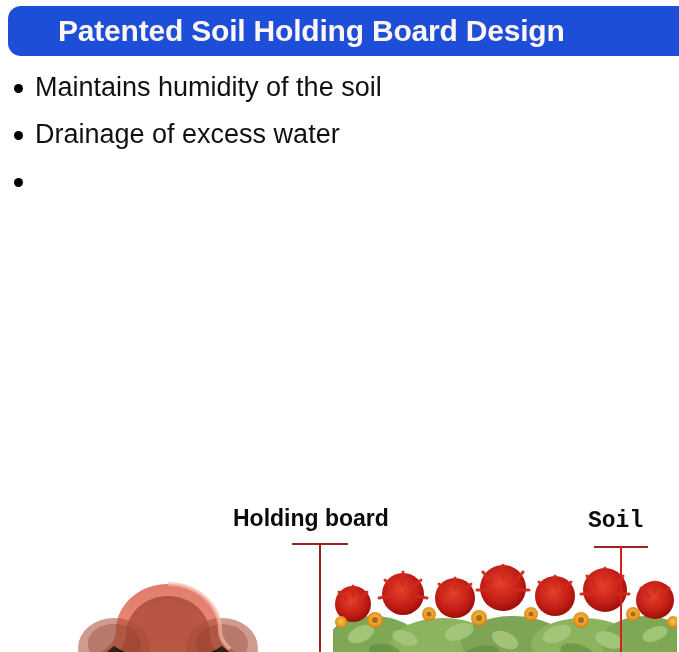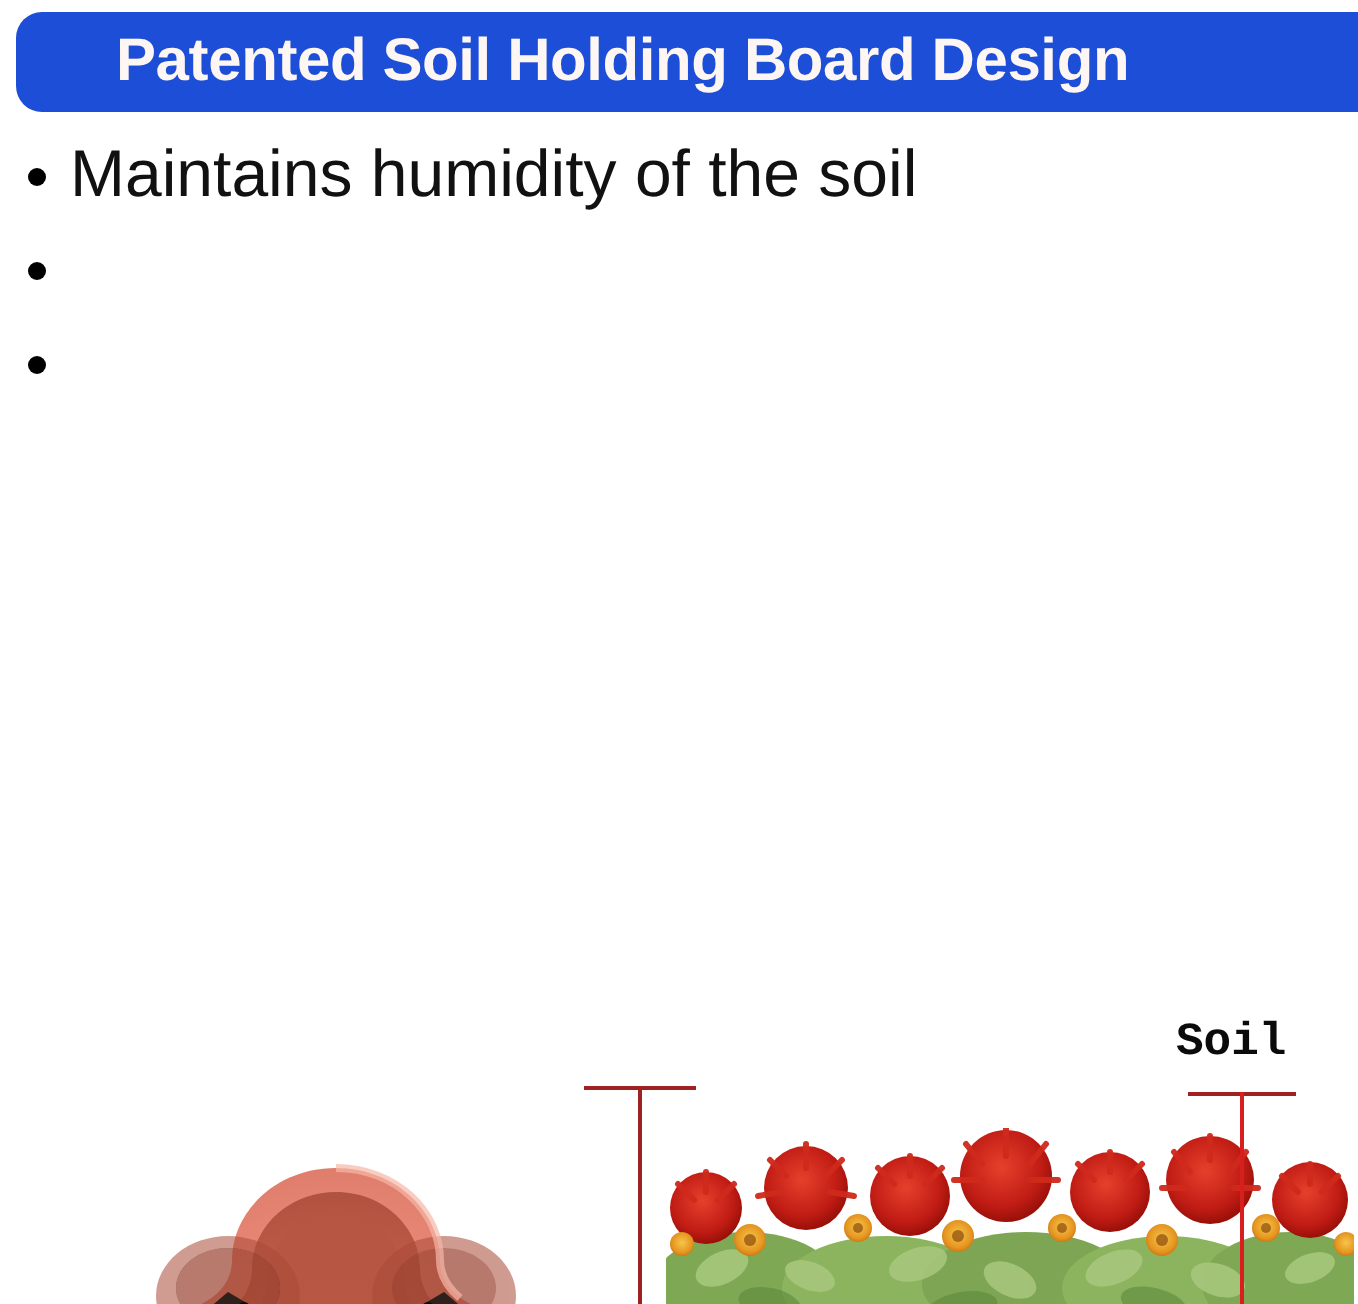--- a/index.html
+++ b/index.html
@@ -12,21 +12,21 @@
           display:flex;align-items:center;padding-left:31px;}
   #banner-title{color:#fdf6f2;font-size:30px;font-weight:bold;
                 letter-spacing:-0.2px;padding-left:19px;line-height:1;
                 white-space:nowrap;}
 
   
   #bullets{position:absolute;left:14px;top:70px;width:650px;}
   .bullet-row{display:flex;align-items:flex-start;height:47px;}
   .bullet-dot{width:9px;height:9px;border-radius:50%;background:#000;
               margin-top:14px;margin-right:12px;flex:none;}
-  .bullet-text{font-size:33px;color:#111;line-height:34px;white-space:nowrap;}
+  .bullet-text{font-size:27px;color:#111;line-height:34px;white-space:nowrap;}
 
   
   #diagram{position:absolute;left:0;top:230px;width:679px;height:422px;}
 
   
   .callout-label{position:absolute;font-size:23px;font-weight:bold;color:#0b0b0b;
                  white-space:nowrap;}
   #label-holding{left:233px;top:275px;}
   #label-soil{left:588px;top:278px;font-family:Liberation Mono, monospace;}
 
@@ -54,20 +54,21 @@
   <div id="banner-title">Patented Soil Holding Board Design</div>
 </div>
 
 <div id="bullets">
   <div class="bullet-row">
     <span class="bullet-dot"></span>
     <span class="bullet-text">Maintains humidity of the soil</span>
   </div>
   <div class="bullet-row">
     <span class="bullet-dot"></span>
+    <span class="bullet-text">Drainage of excess water</span>
   </div>
   <div class="bullet-row">
     <span class="bullet-dot"></span>
   </div>
 </div>
 
 <div id="diagram">
 
   <svg id="planter-left" viewBox="0 0 300 268">
     <defs>
@@ -283,20 +284,21 @@
           <circle cx="96" cy="50" r="2.5"></circle>
         <circle cx="146" cy="54" r="3"></circle>
           <circle cx="198" cy="50" r="2.5"></circle>
         <circle cx="248" cy="56" r="3"></circle>
           <circle cx="300" cy="50" r="2.5"></circle>
       </g>
     </svg>
 
   </div>
 
+  <div class="callout-label" id="label-holding">Holding board</div>
   <div class="callout-label" id="label-soil">Soil</div>
 
   <div class="tick" id="tick-holding"></div>
   <div class="stem-dark" id="stem-holding"></div>
 
   <div class="tick" id="tick-soil"></div>
   <div class="stem" id="stem-soil"></div>
 
 </div>
 

